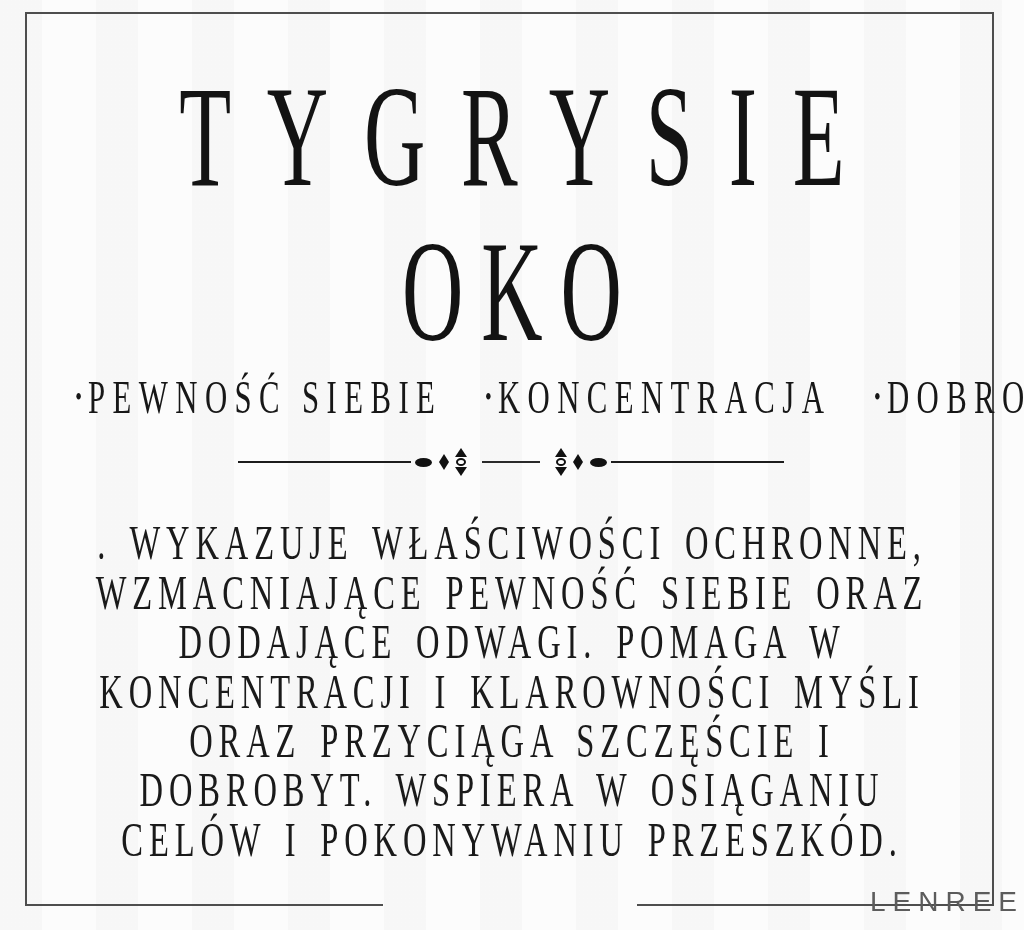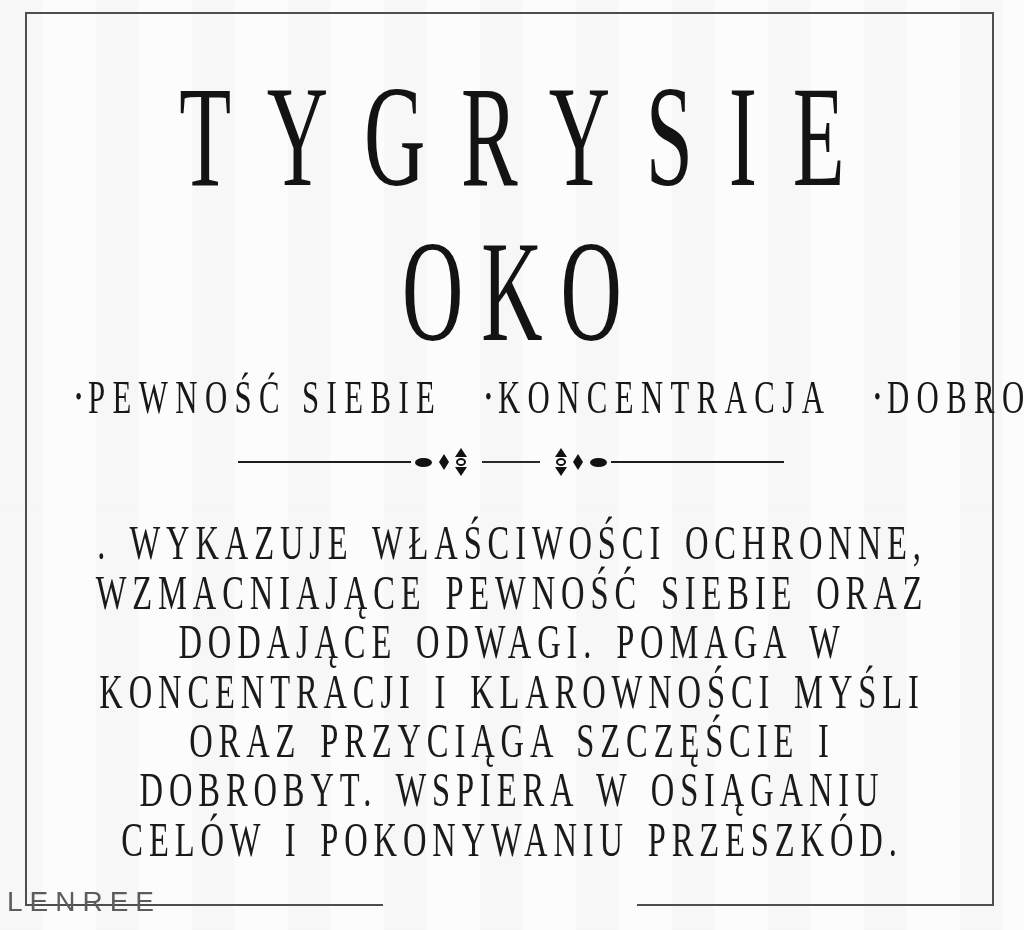--- a/index.html
+++ b/index.html
@@ -61,21 +61,21 @@
   .body-text{
     position:absolute; left:0; right:0; top:519px; text-align:center;
     font-size:37px; line-height:38px; white-space:nowrap;
     letter-spacing:.18em; word-spacing:.15em;
     transform:scale(.88,1.3); transform-origin:top center;
     color:#1a1a1a;
   }
 
   
   .brand{
-    position:absolute; left:0; right:0; top:887px; text-align:left;
+    position:absolute; left:0; right:0; top:887px; text-align:right;
     font-family:"Liberation Sans", sans-serif; font-weight:400;
     font-size:28px; line-height:30px; letter-spacing:.25em; text-indent:.25em;
     color:#5c5c5c;
   }
 </style>
 </head>
 <body>
 
 <div class="frame"></div>
 <div class="bottom-border left"></div>

